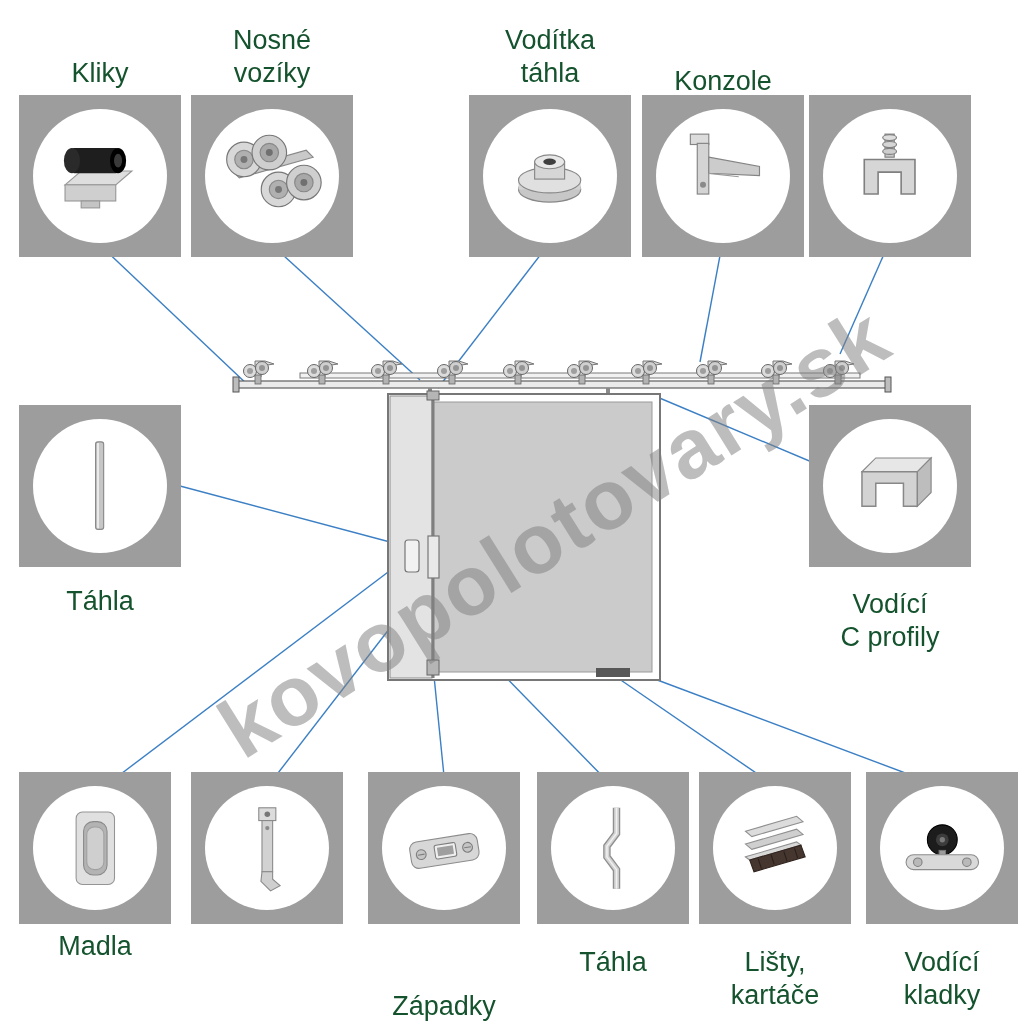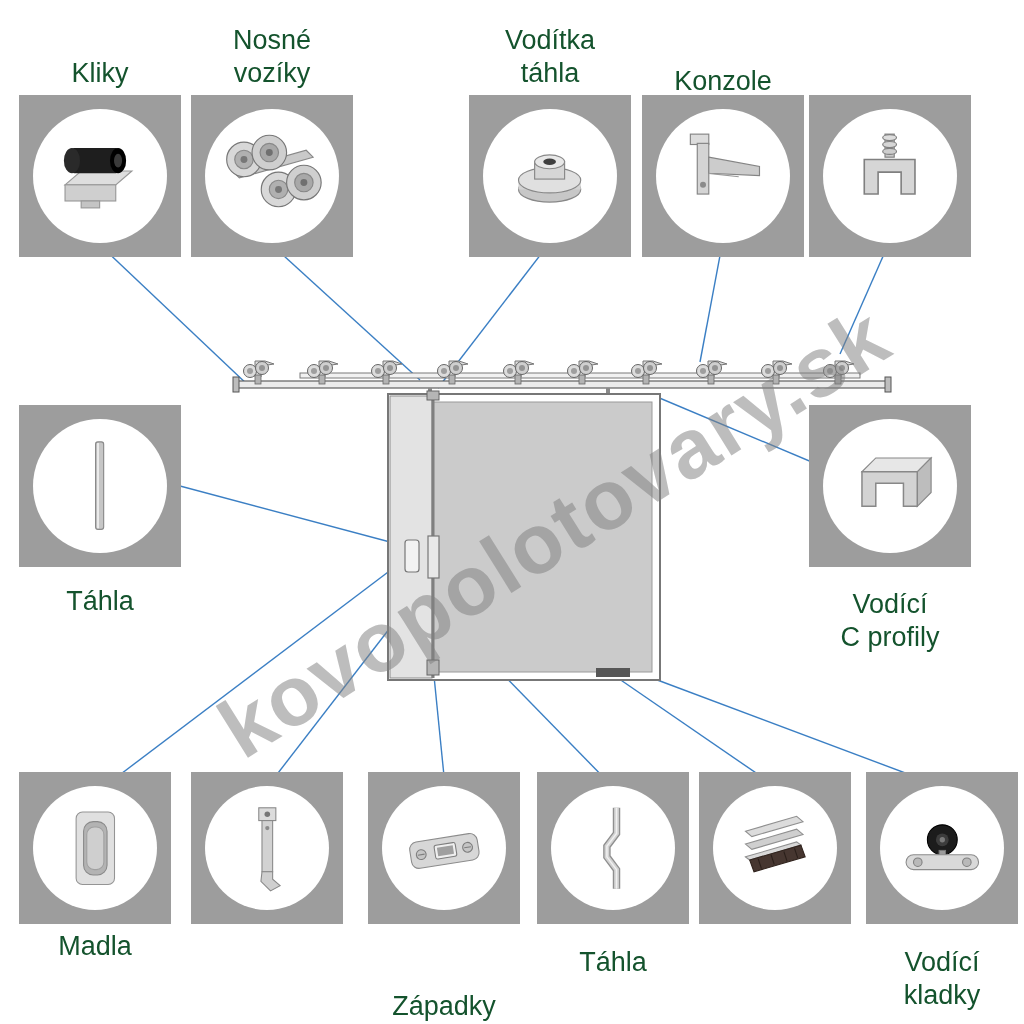--- a/index.html
+++ b/index.html
@@ -263,16 +263,18 @@
         <rect x="16" y="56" width="68" height="14" rx="7" fill="#d9d9d9" stroke="#8c8c8c"></rect>
         <circle cx="27" cy="63" r="4" fill="#b9b9b9" stroke="#7f7f7f"></circle>
         <circle cx="73" cy="63" r="4" fill="#b9b9b9" stroke="#7f7f7f"></circle>
       </svg>
     </div>
   </div>
 
   <div class="lbl bottom" style="left:10px;top:930px;width:170px;height:75px">Madla</div>
   <div class="lbl bottom" style="left:359px;top:990px;width:170px;height:75px">Západky</div>
   <div class="lbl bottom" style="left:528px;top:946px;width:170px;height:75px">Táhla</div>
+  <div class="lbl bottom" style="left:690px;top:946px;width:170px;height:75px">Lišty,
+kartáče</div>
   <div class="lbl bottom" style="left:857px;top:946px;width:170px;height:75px">Vodící
 kladky</div>
 
 </div>
 
 </body></html>

